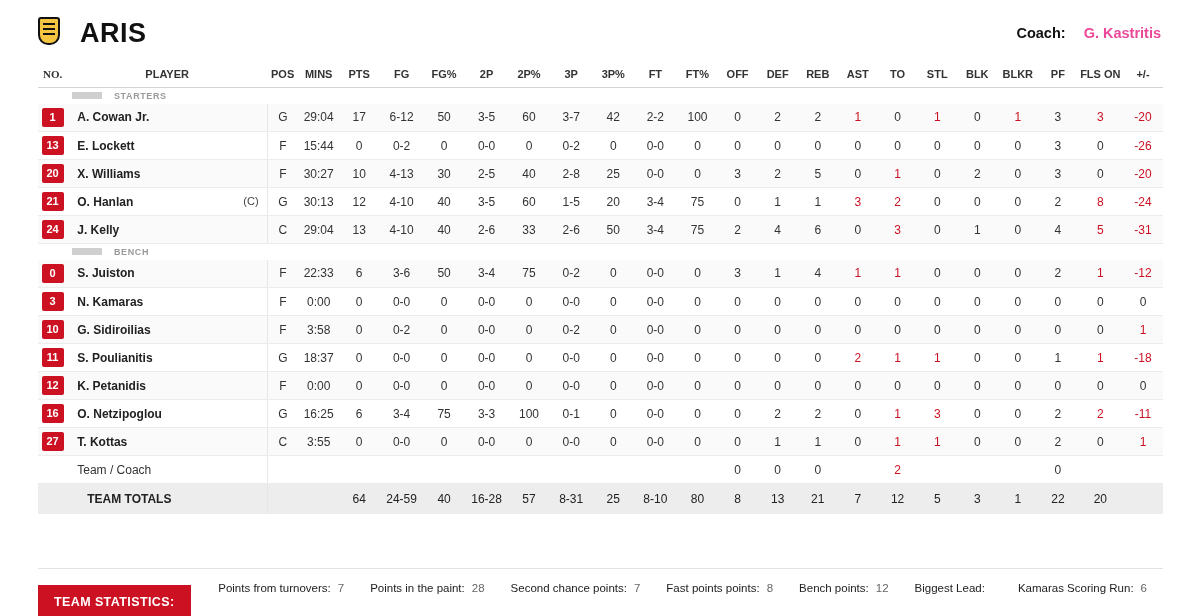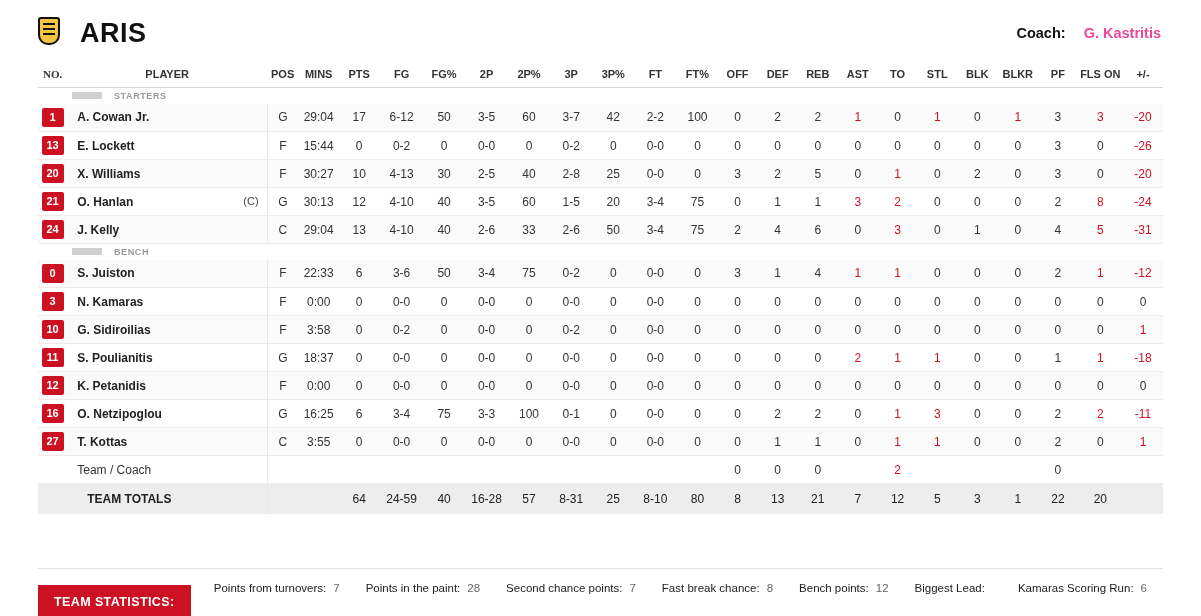--- a/index.html
+++ b/index.html
@@ -645,20 +645,20 @@
         </tbody>
     </table>
   </div>
 
   <div class="footer">
     <div class="stat-title">TEAM STATISTICS:</div>
     <div class="stat-items" id="stat-items">
         <div class="stat-item"><span class="k">Points from turnovers:</span><span class="v">7</span></div>
         <div class="stat-item"><span class="k">Points in the paint:</span><span class="v">28</span></div>
         <div class="stat-item"><span class="k">Second chance points:</span><span class="v">7</span></div>
-        <div class="stat-item"><span class="k">Fast break chance:</span><span class="v">8</span></div>
+        <div class="stat-item"><span class="k">Fast points points:</span><span class="v">8</span></div>
         <div class="stat-item"><span class="k">Bench points:</span><span class="v">12</span></div>
         <div class="stat-item"><span class="k">Biggest Lead:</span><span class="v"></span></div>
         <div class="stat-item"><span class="k">Kamaras Scoring Run:</span><span class="v">6</span></div>
       </div>
   </div>
 
 </div>
 
 </body></html>

